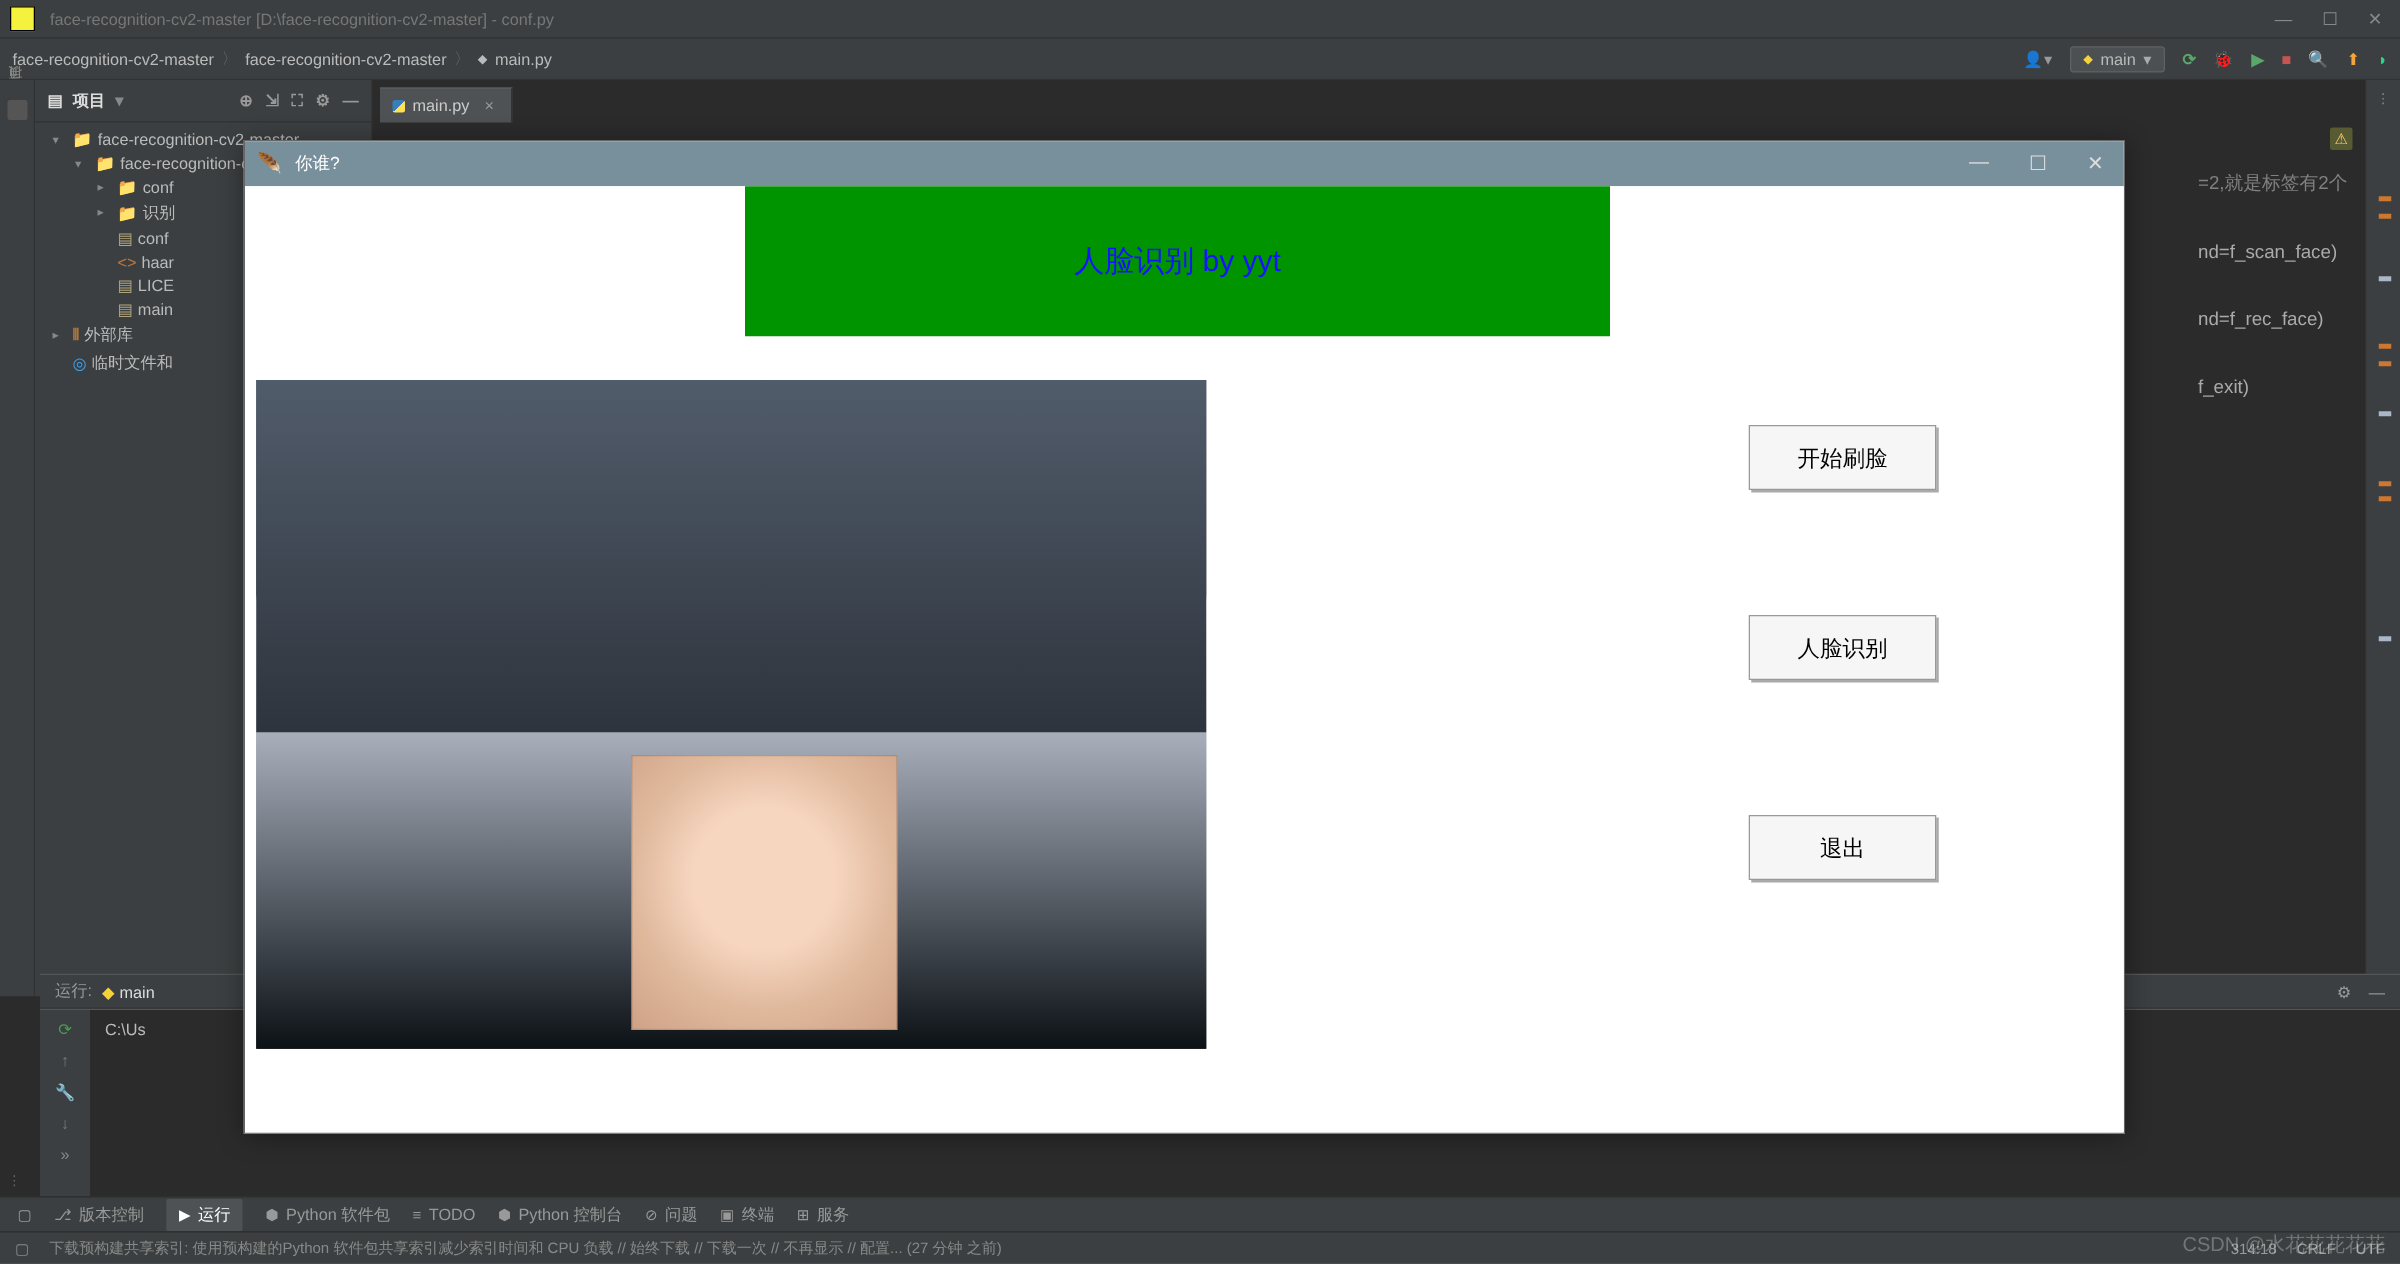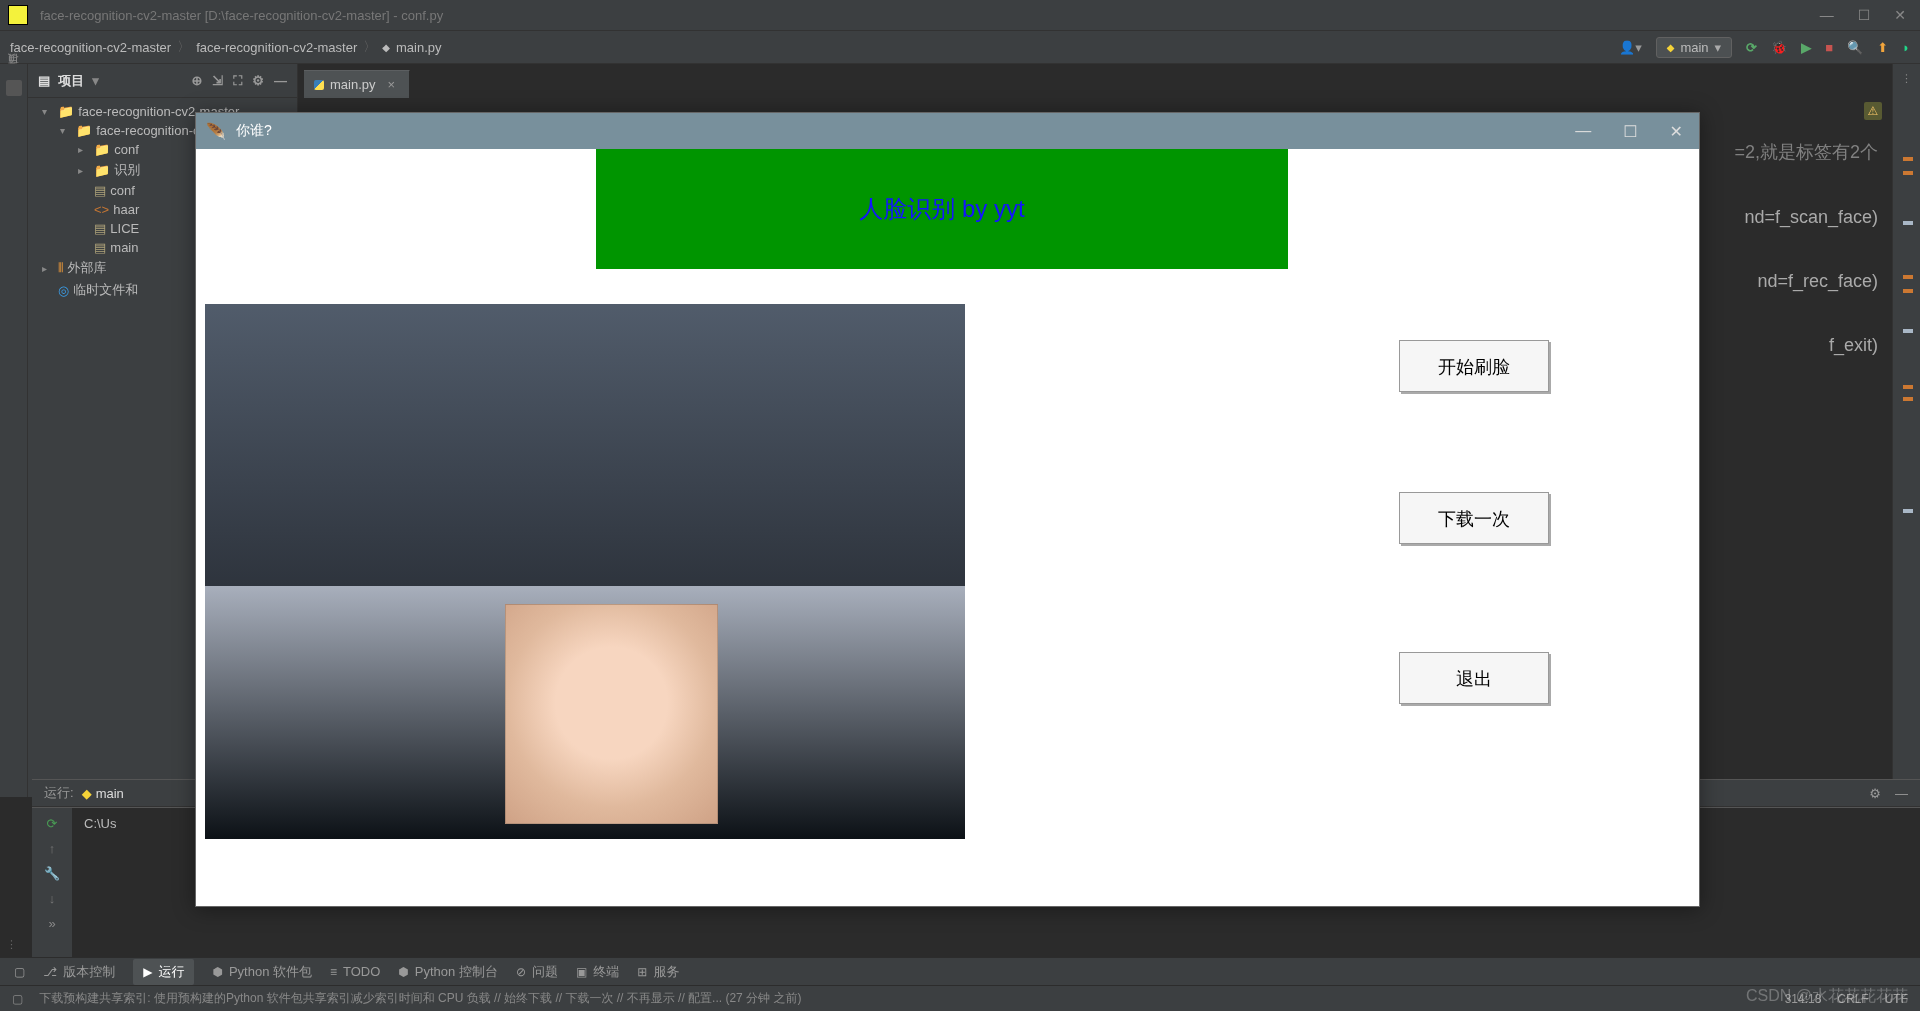--- a/index.html
+++ b/index.html
@@ -40,21 +40,21 @@
 .tree-item .fldr { color:#8a8a7b; }
 .tree-item .file { color:#b0a47b; }
 .tree-item .js { color:#c57633; }
 .ind1 { padding-left:14px;} .ind2 { padding-left:32px;} .ind3 { padding-left:50px;}
 
 .editor-area { flex:1; background:#2b2b2b; position:relative; }
 .tabbar { height:34px; display:flex; align-items:flex-end; padding-left:6px; }
 .filetab { background:#4e5254; color:#ccc; padding:6px 14px 6px 10px; border-top:1px solid #5c5f61; border-right:1px solid #2b2b2b; font-size:13px; display:flex; align-items:center; gap:6px;}
 .filetab .pyicon { width:10px; height:10px; background:linear-gradient(135deg,#387eb8 50%, #ffe052 50%); border-radius:2px;}
 .filetab .close { margin-left:6px; color:#999; }
-.editor-code { position:absolute; right:14px; top:55px; font-family:Consolas,monospace; color:#aaa; font-size:18px; white-space:pre; text-align:right;}
+.editor-code { position:absolute; right:14px; top:55px; font-family:Consolas,monospace; color:#aaa; font-size:15px; white-space:pre; text-align:left;}
 .editor-code .hint { color:#808080;}
 .editor-warn { position:absolute; right:10px; top:38px; width:18px; height:18px; background:#585a32; color:#ffcb6b; text-align:center; line-height:18px; border-radius:2px; font-size:12px;}
 
 .rightstrip { width:28px; background:#3c3f41; display:flex; flex-direction:column; align-items:center; padding-top:8px; gap:12px; color:#888; font-size:11px; border-left:1px solid #323232;}
 .rightstrip .markers { width:12px; flex:1; position:relative; }
 .rightstrip .mk { position:absolute; right:0; width:10px; height:4px; background:#cc7832;}
 .rightstrip .mk.w { background:#a9b7c6;}
 
 
 .tk-window { position:absolute; left:195px; top:112px; width:1505px; height:795px; background:#fff; box-shadow:0 2px 20px rgba(0,0,0,.4); border:1px solid #666;}
@@ -325,16 +325,16 @@
     </div>
   </div>
   <div class="tk-body">
     <div class="tk-banner">人脸识别 by yyt</div>
     <div class="tk-cam">
       <div class="dark"></div>
       <div class="foot"></div>
       <div class="crop"></div>
     </div>
     <div class="tk-btn b1">开始刷脸</div>
-    <div class="tk-btn b2">下载一次</div>
+    <div class="tk-btn b2">人脸识别</div>
     <div class="tk-btn b3">退出</div>
   </div>
 </div>
 
 </body></html>

